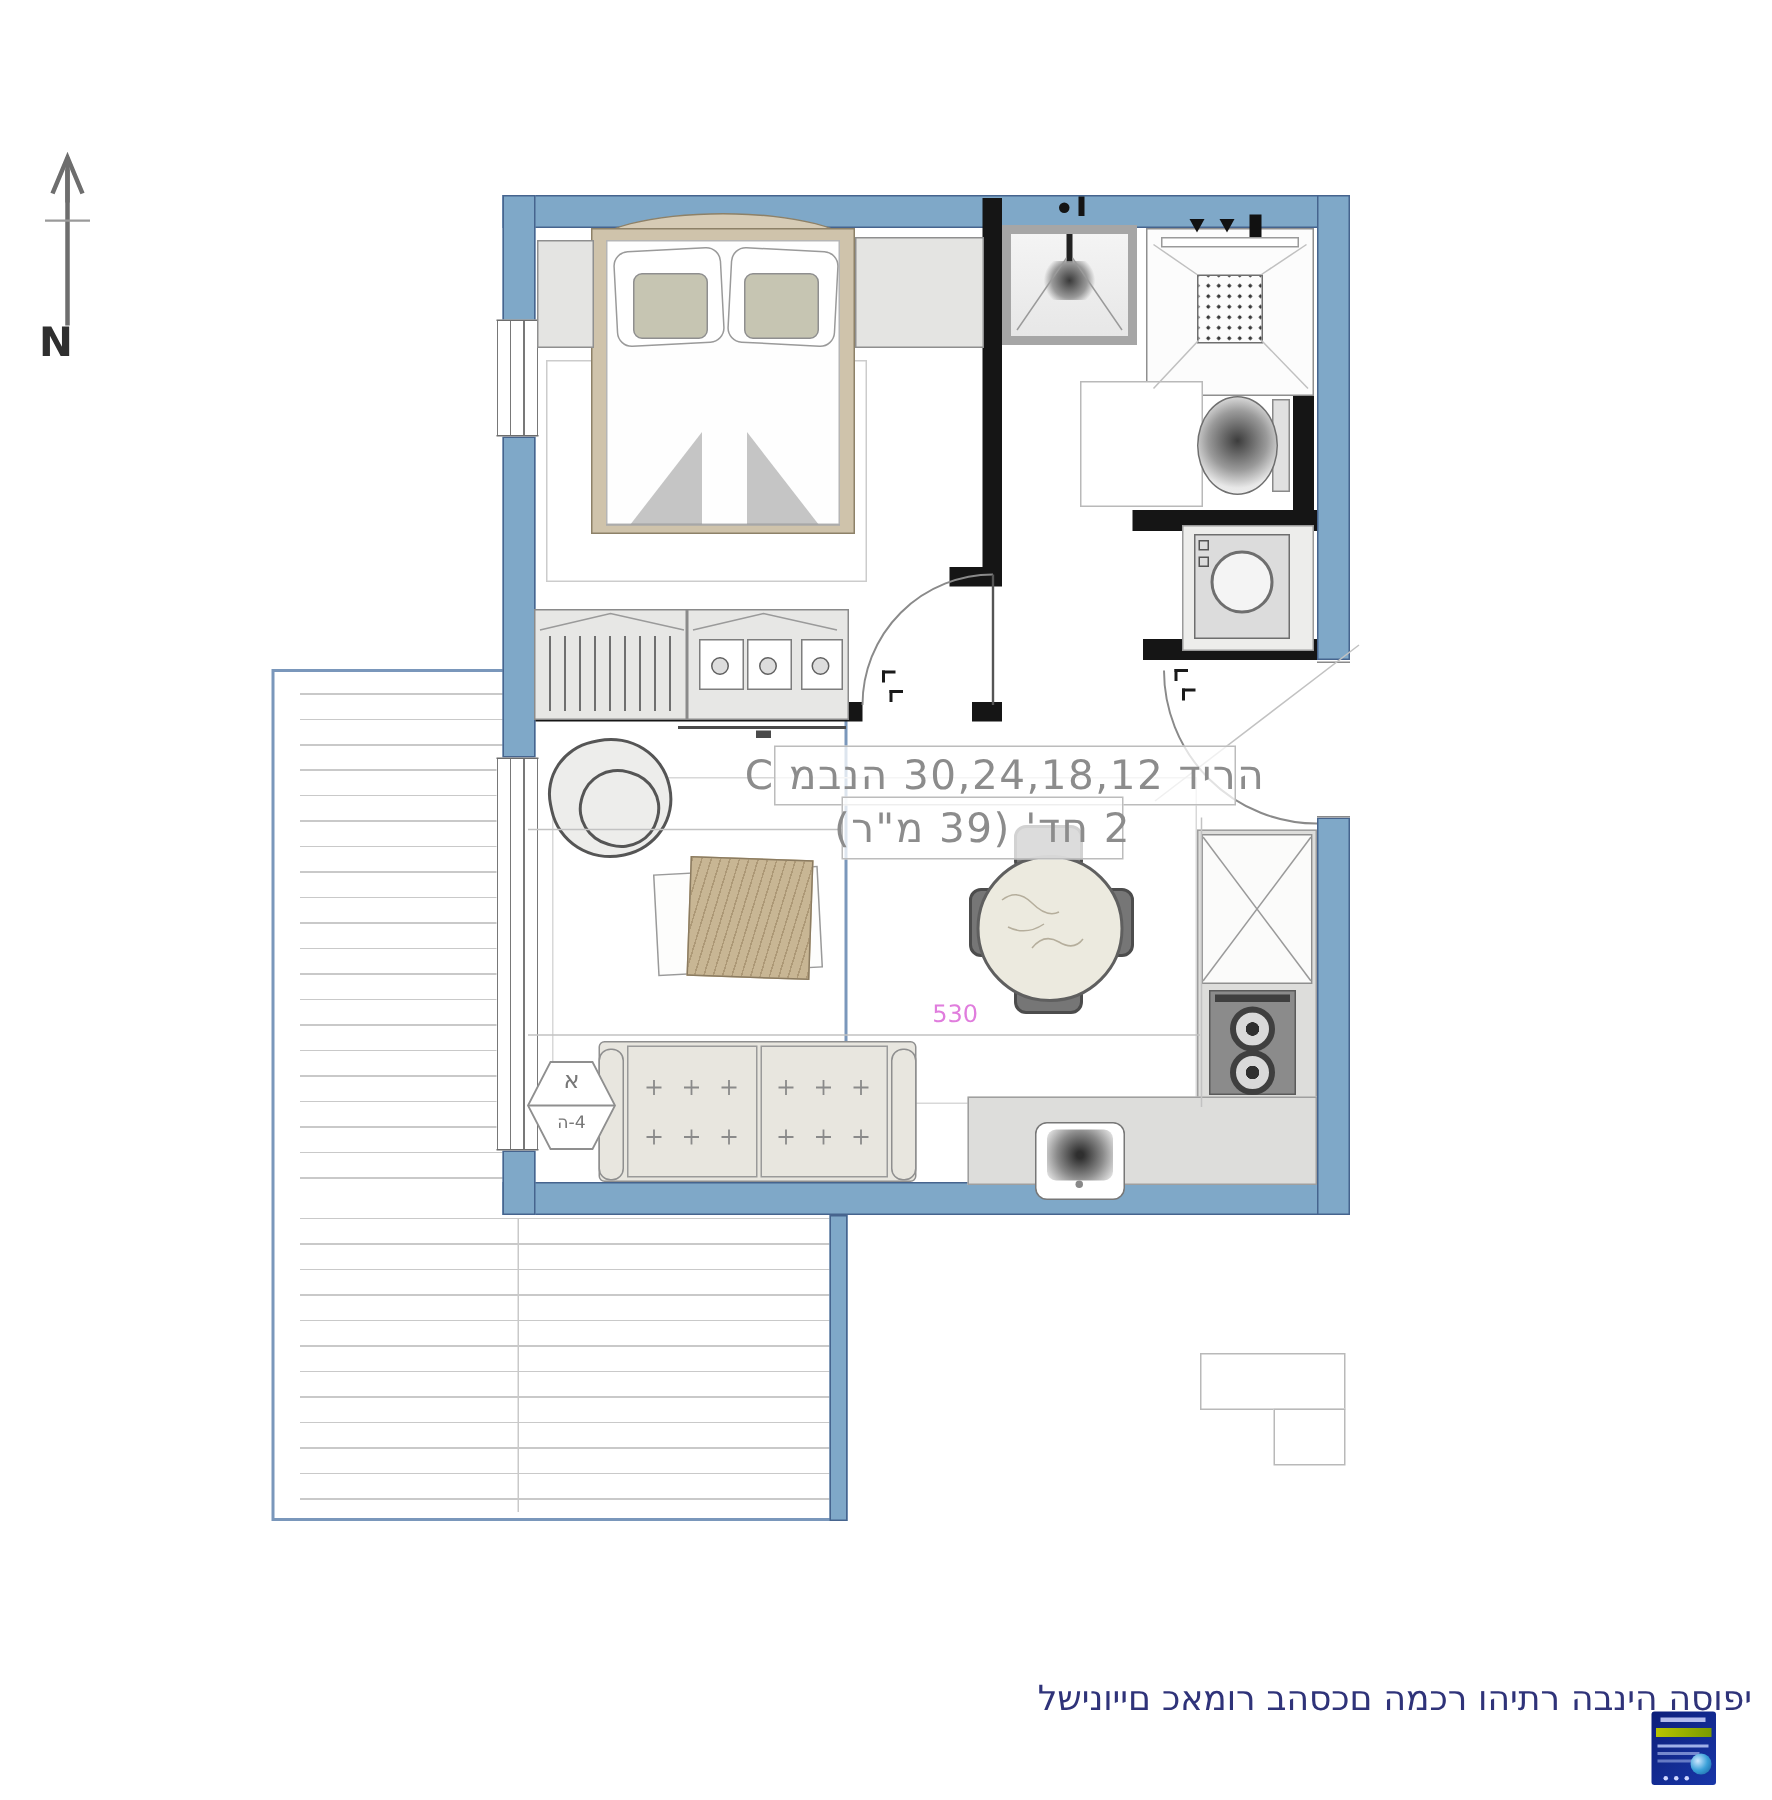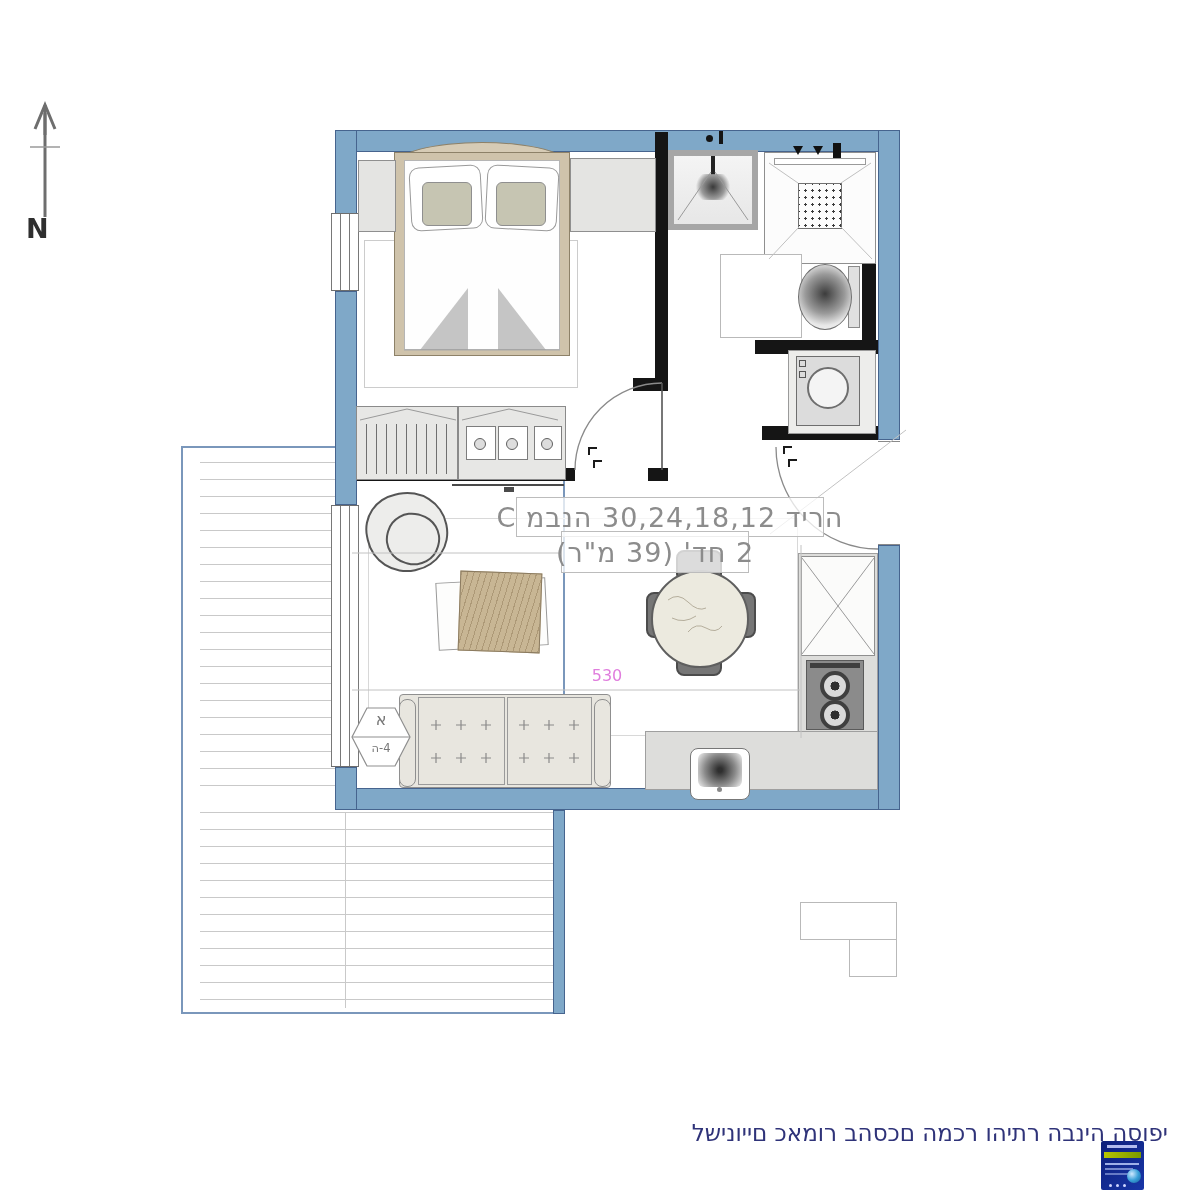--- a/index.html
+++ b/index.html
@@ -223,21 +223,21 @@
     </g>
   </svg>
 
   <div class="planlabel" style="left:516px;top:497px;width:308px;height:40px;">
     <span class="mirror" style="font-size:27px;letter-spacing:1px;">C מבנה  30,24,18,12 דירה</span>
   </div>
   <div class="planlabel" style="left:561px;top:531px;width:188px;height:42px;">
     <span class="rtl" style="font-size:27px;letter-spacing:1px;">2 חד' (39 מ"ר)</span>
   </div>
 
-  <div class="abs" style="left:582px;top:666px;width:50px;height:20px;font-size:16px;color:#e07ddd;text-align:center;">530</div>
+  <div class="abs" style="left:602px;top:666px;width:50px;height:20px;font-size:16px;color:#e07ddd;text-align:right;">530</div>
 
   <div class="abs mirror" style="left:368px;top:710px;width:26px;height:22px;font-size:16px;color:#777;text-align:center;">א</div>
   <div class="abs mirror" style="left:363px;top:741px;width:36px;height:16px;font-size:11.5px;color:#777;text-align:center;">ה-4</div>
 
   <div class="abs mirror" style="right:13px;top:1120px;width:520px;font-size:23px;color:#2f3379;text-align:right;white-space:nowrap;">לשינויים כאמור בהסכם המכר והיתר הבניה הסופי</div>
 
   <div class="abs" style="left:1101px;top:1141px;width:43px;height:49px;border-radius:2px;background:linear-gradient(135deg,#0d1f7a,#1836a8);">
     <div style="position:absolute;left:6px;top:4px;width:30px;height:3px;background:#cfd6ff;opacity:.85;"></div>
     <div style="position:absolute;left:3px;top:11px;width:37px;height:6px;background:linear-gradient(90deg,#b8c400,#7a9a00);"></div>
     <div style="position:absolute;left:4px;top:22px;width:34px;height:2px;background:#9fb0e8;"></div>

